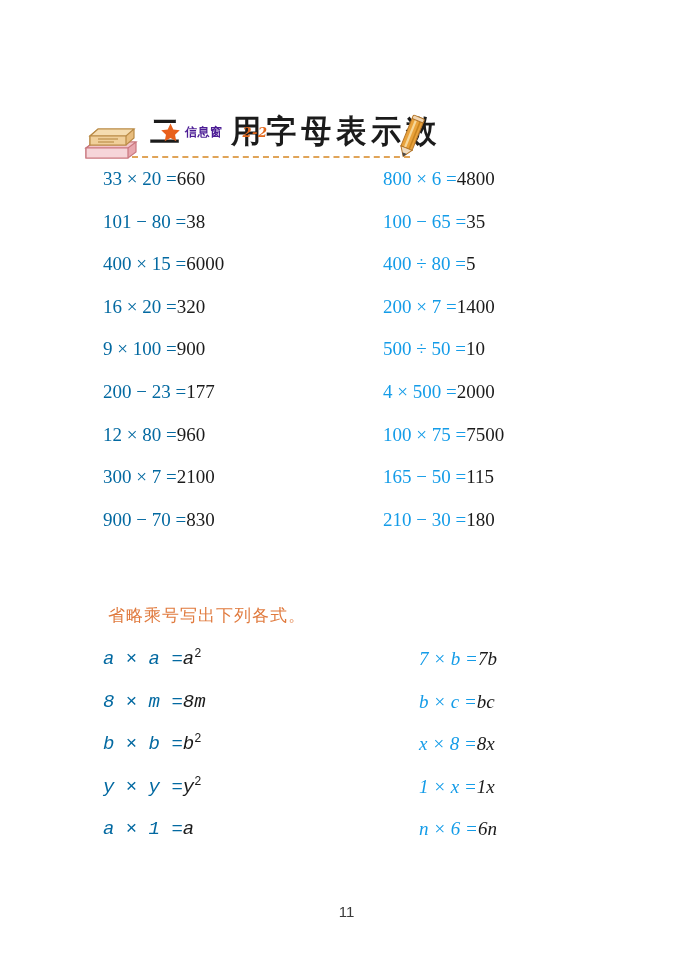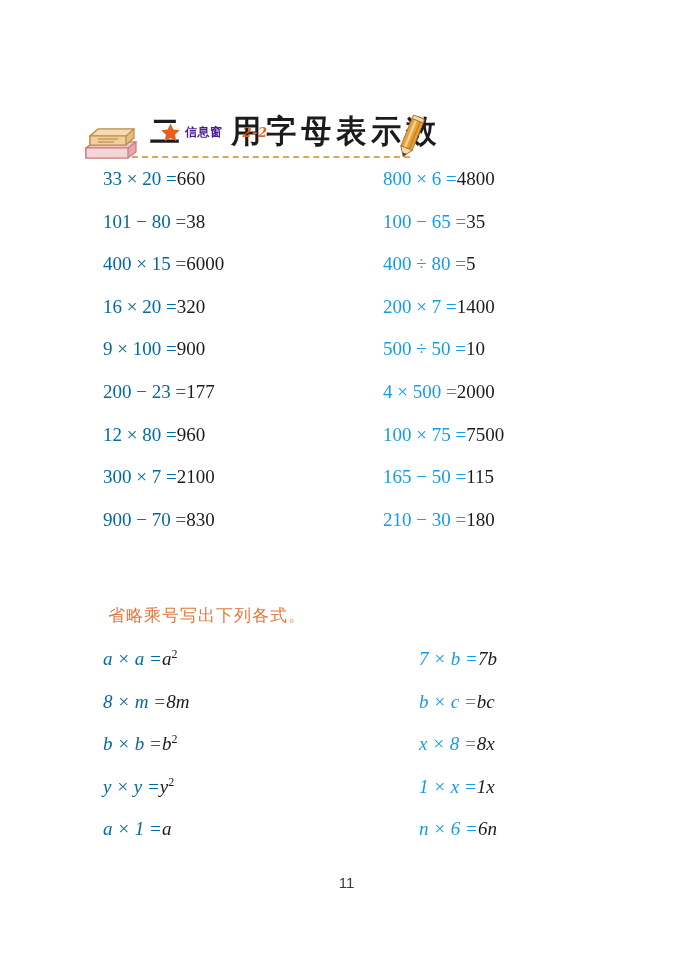--- a/index.html
+++ b/index.html
@@ -140,28 +140,28 @@
   }
   .alg-row { position: relative; height: 42.6px; }
   .alg-cell {
     position: absolute;
     top: 0;
     font-family: "Liberation Serif", serif;
     font-size: 19px;
     white-space: pre;
     line-height: 22px;
   }
-  .alg-cell.left  { left: 103px; }
+  .alg-cell.left  { left: 103px; font-family: Liberation Mono, monospace; }
   .alg-cell.right { left: 383px; margin-left: 36px; }
 
   
   .page-number {
     position: absolute;
     left: 0;
-    top: 874px;
+    top: 903px;
     width: 693px;
     text-align: center;
     font-family: "Liberation Sans", sans-serif;
     font-size: 15px;
     color: #3a3a3a;
   }
 </style>
 </head>
 <body>
 

